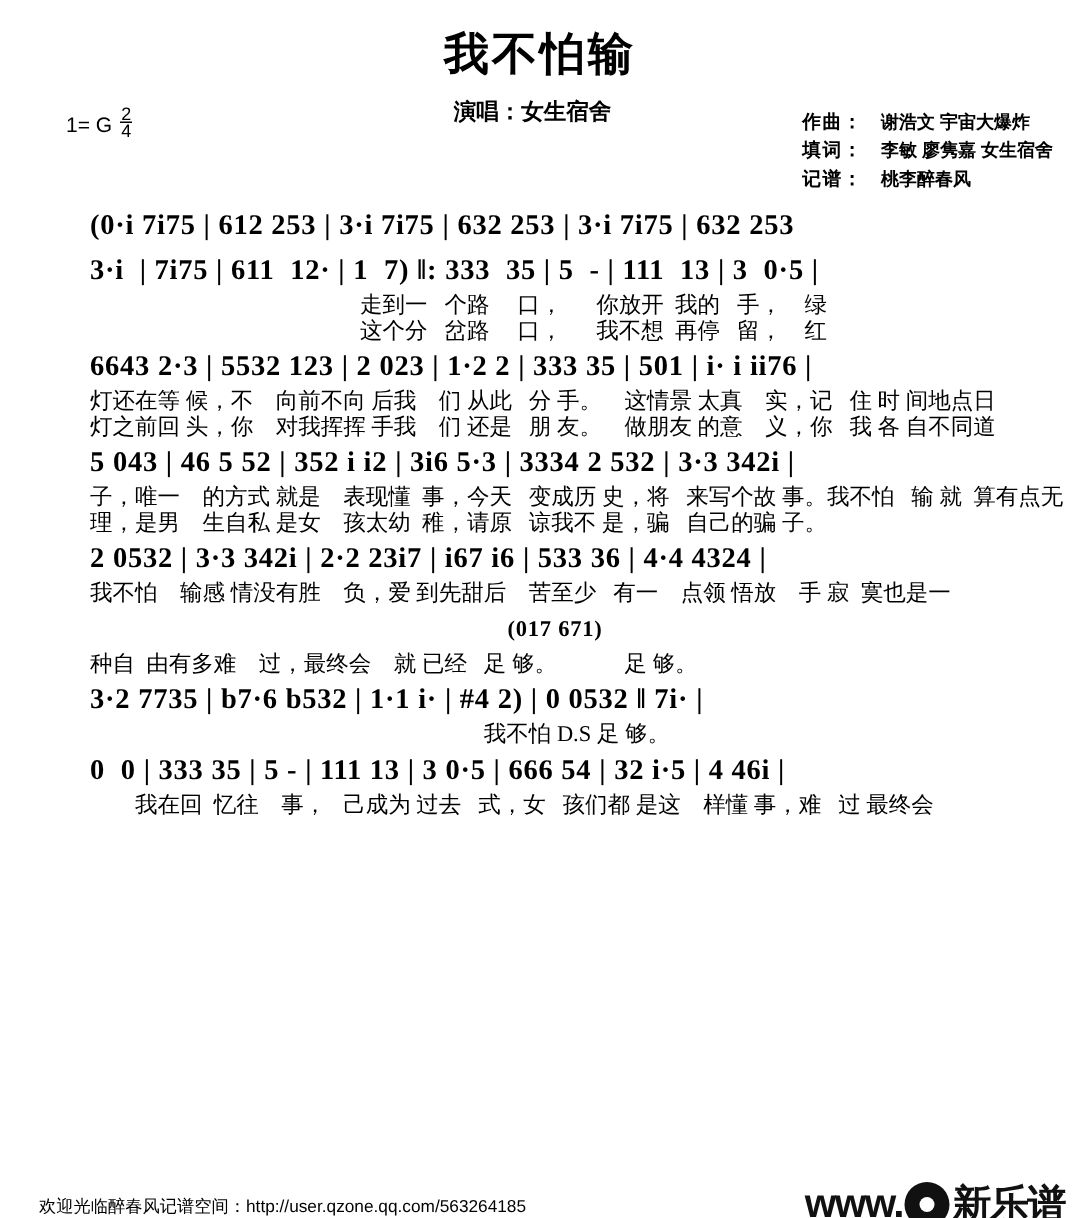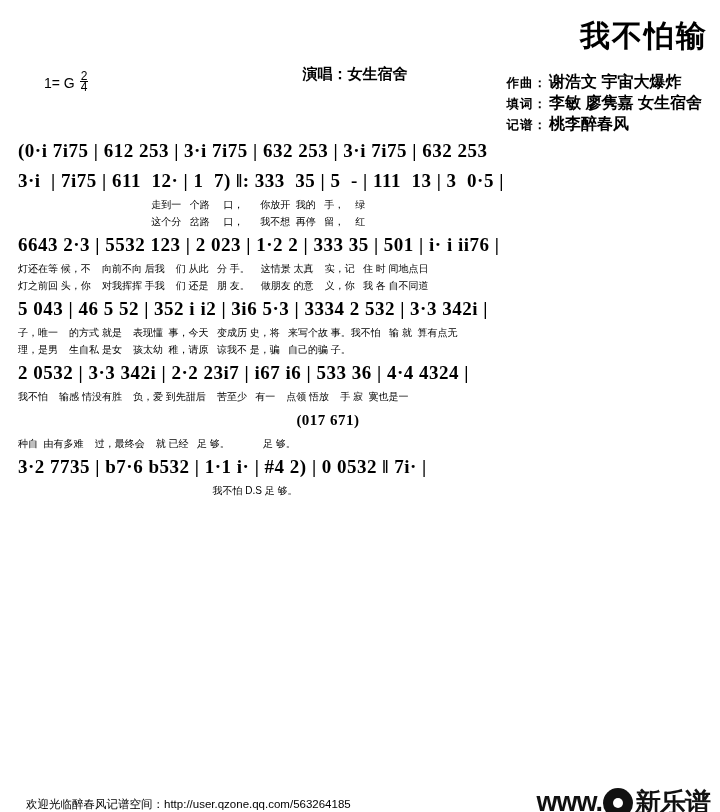--- a/index.html
+++ b/index.html
@@ -15,26 +15,26 @@
     position: relative;
     overflow: hidden;
   }
   .sheet {
     width: 720px;
     height: 812px;
     position: relative;
   }
   
   .title {
-    text-align: right;
+    text-align: center;
     font-family: "Liberation Sans", sans-serif;
     font-weight: bold;
     font-size: 30px;
     letter-spacing: 2px;
-    margin: 16px 12px 2px 0;
+    margin: 16px 0 2px 0;
   }
   .singer {
     text-align: center;
     font-family: "Liberation Sans", sans-serif;
     font-size: 15px;
     font-weight: bold;
     margin-left: -10px;
     margin-top: 8px;
   }
   .credits {
@@ -42,21 +42,21 @@
     right: 18px;
     top: 56px;
     font-size: 12.5px;
     line-height: 19px;
     font-family: "Liberation Sans", sans-serif;
     font-weight: bold;
     text-align: left;
   }
   .credits .row { white-space: nowrap; }
   .credits .lbl { letter-spacing: 1px; }
-  .credits .val { margin-left: 2px; font-size: 16px;}
+  .credits .val { margin-left: 12px; font-size: 12px;}
   .keysig {
     position: absolute;
     left: 44px;
     top: 56px;
     font-size: 14px;
     font-family: "Liberation Sans", sans-serif;
     display: flex;
     align-items: center;
   }
   .frac {
@@ -71,37 +71,38 @@
   }
   .frac .num { display: block; border-bottom: 1.4px solid #000; padding: 0 1px;}
   .frac .den { display: block; padding: 0 1px;}
 
   
   .body {
     position: absolute;
     top: 120px;
     left: 0;
     width: 656px;
+    padding-left: 42px;
   }
   .line {
     position: relative;
     margin: 0 0 0 0;
     padding: 0 18px;
   }
   .notes {
     font-family: "Liberation Serif", serif;
     font-size: 19px;
     font-weight: bold;
     letter-spacing: 0.5px;
     white-space: pre;
     line-height: 30px;
   }
   .lyrics {
-    font-family: Liberation Sans, sans-serif;
-    font-size: 10px;
+    font-family: Liberation Serif, serif;
+    font-size: 15px;
     white-space: pre;
     line-height: 17px;
     letter-spacing: 0px;
   }
 
   
   .footer {
     position: absolute;
     left: 26px;
     bottom: 16px;
@@ -203,20 +204,24 @@
     <div class="line">
       <div class="notes" style="text-align:center;font-size:15px;">(017 671)</div>
       <div class="lyrics">种自  由有多难    过，最终会    就 已经   足 够。            足 够。</div>
     </div>
 
     <div class="line">
       <div class="notes">3·2 7735 | b7·6 b532 | 1·1 i· | #4 2) | 0 0532 ‖ 7i· |</div>
       <div class="lyrics">                                                                      我不怕 D.S 足 够。</div>
     </div>
 
+    <div class="line">
+      <div class="notes">0  0 | 333 35 | 5 - | 111 13 | 3 0·5 | 666 54 | 32 i·5 | 4 46i |</div>
+      <div class="lyrics">        我在回  忆往    事，   己成为 过去   式，女   孩们都 是这    样懂 事，难   过 最终会</div>
+    </div>
 
 
   </div>
 
   <div class="footer">欢迎光临醉春风记谱空间：http://user.qzone.qq.com/563264185</div>
 
   <div class="logo">
     <span class="www">www.</span>
     <span class="disc">
         <span class="inner"></span>

